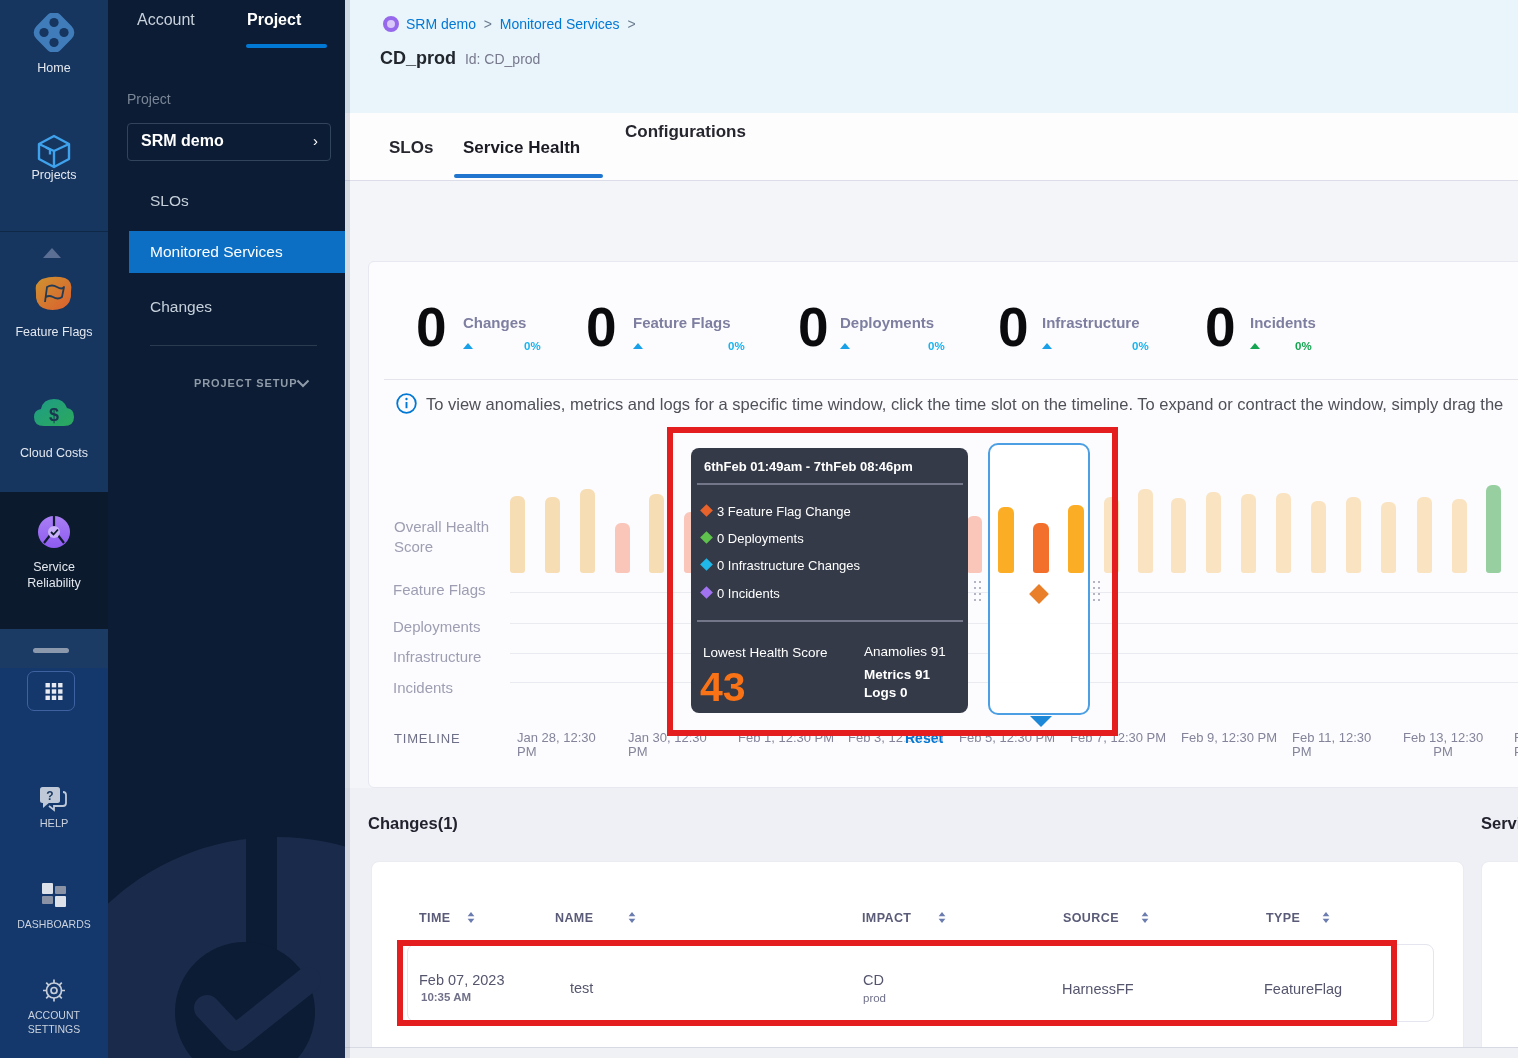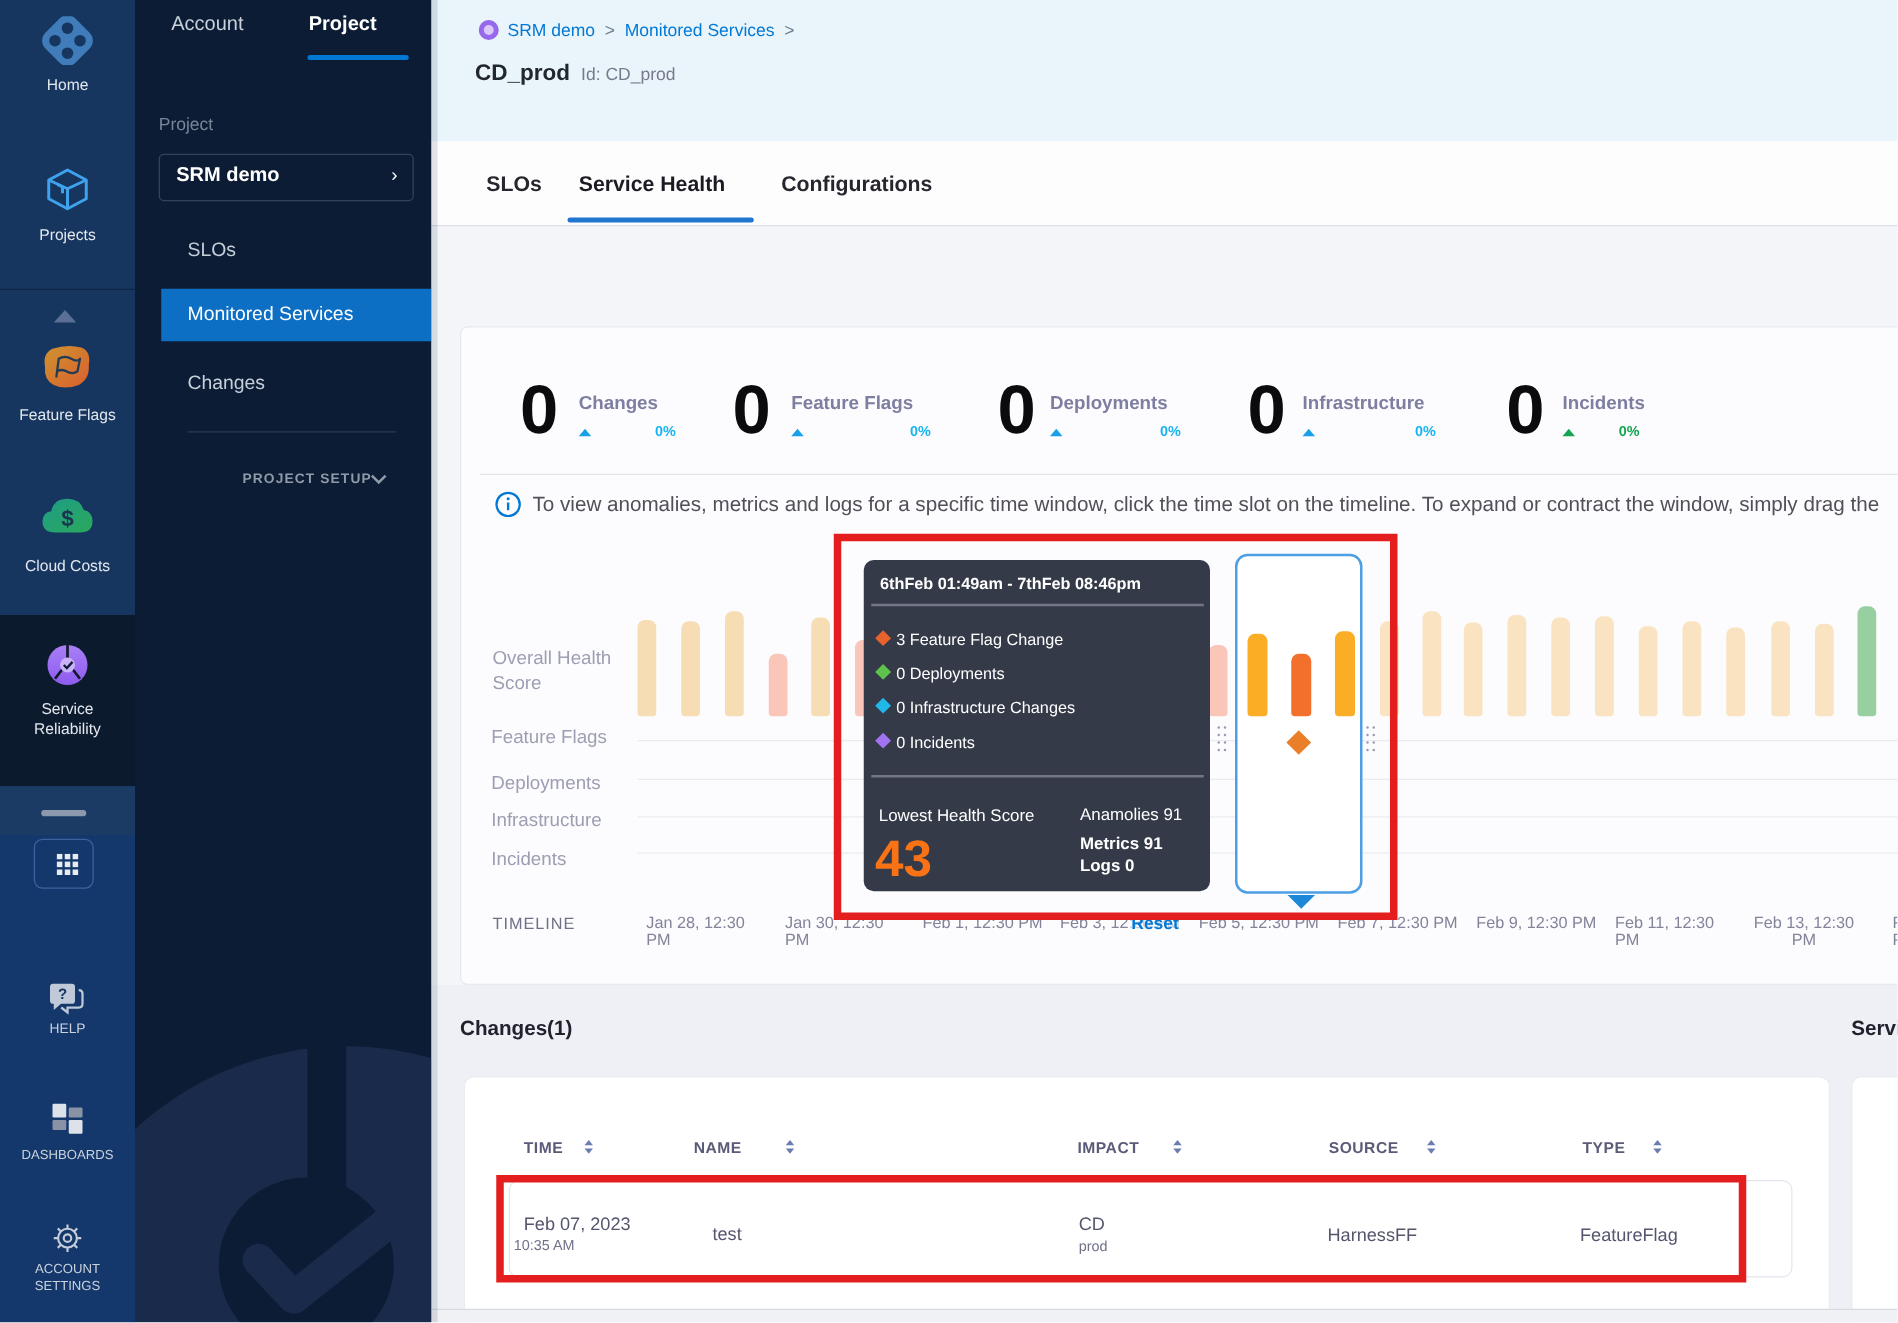--- a/index.html
+++ b/index.html
@@ -69,21 +69,21 @@
     <div class="mheader"></div>
     <div class="edge"></div>
     <div class="mtabs"></div>
 
     <div class="abs" style="left:38px; top:16px; width:16px; height:16px; border-radius:50%; border:4.5px solid #9668EC; background:#D9C8F9;"></div>
     <div class="abs bc" style="left:61px; top:16px;">SRM demo&nbsp; <span style="color:#6B7C8F">&gt;</span> &nbsp;Monitored Services&nbsp; <span style="color:#6B7C8F">&gt;</span></div>
     <div class="abs" style="left:35px; top:48px; font-size:18px; font-weight:bold; color:#22272D;">CD_prod <span style="font-size:14px; font-weight:normal; color:#77798C;">&nbsp;Id: CD_prod</span></div>
 
     <div class="tabtxt" style="left:44px; top:138px; font-weight:bold;">SLOs</div>
     <div class="tabtxt" style="left:118px; top:138px; font-weight:bold; color:#1B1B24;">Service Health</div>
-    <div class="tabtxt" style="left:280px; top:138px; font-weight:bold;">Configurations</div>
+    <div class="tabtxt" style="left:280px; top:122px; font-weight:bold;">Configurations</div>
     <div class="abs" style="left:109px; top:174px; width:149px; height:4px; background:#2076CE; border-radius:2px;"></div>
 
 
     <div class="panel"></div>
 
     <div class="statzero" style="left:71px;">0</div>
     <div class="statlabel" style="left:118px;">Changes</div>
     <div class="stattri" style="left:118px;"></div>
     <div class="statpct" style="left:179px;">0%</div>
 
@@ -232,21 +232,21 @@
         <path d="M4.5 0 L8.5 5 L0.5 5 Z" fill="#6B7CB0"></path>
         <path d="M4.5 13 L8.5 8 L0.5 8 Z" fill="#6B7CB0"></path>
       </svg>
     <svg class="abs sorti" style="left:977px; top:912px;" width="8" height="11" viewBox="0 0 9 13">
         <path d="M4.5 0 L8.5 5 L0.5 5 Z" fill="#6B7CB0"></path>
         <path d="M4.5 13 L8.5 8 L0.5 8 Z" fill="#6B7CB0"></path>
       </svg>
 
     <div class="abs" style="left:62px; top:944px; width:1027px; height:78px; background:#fff; border:1px solid #E4E5EE; border-radius:8px;"></div>
     <div class="trow" style="left:74px; top:972px;">Feb 07, 2023</div>
-    <div class="trow" style="left:66px; top:991px; font-size:11.5px; color:#707189;">10:35 AM</div>
+    <div class="trow" style="left:76px; top:991px; font-size:11.5px; color:#707189;font-weight:bold;">10:35 AM</div>
     <div class="trow" style="left:225px; top:980px;">test</div>
     <div class="trow" style="left:518px; top:972px;">CD</div>
     <div class="trow" style="left:518px; top:992px; font-size:11.5px; color:#707189;">prod</div>
     <div class="trow" style="left:717px; top:981px;">HarnessFF</div>
     <div class="trow" style="left:919px; top:981px;">FeatureFlag</div>
     <div class="abs" style="left:0px; top:1047px; width:1173px; height:1px; background:#D8DAE3;"></div>
     <div class="abs" style="left:0px; top:1048px; width:1173px; height:10px; background:#F0F1F5;"></div>
   </div>
 
   <div class="rail">
@@ -265,21 +265,21 @@
     <div class="rlabel" style="top:61px;">Home</div>
 
     <svg class="ricon" style="top:133px;" width="108" height="37" viewBox="0 0 108 37">
       <g stroke="#3FA2EC" stroke-width="2.4" fill="none" stroke-linejoin="round">
         <path d="M54 3 L69 11 L69 26 L54 34 L39 26 L39 11 Z"></path>
         <path d="M39 11 L54 18 L69 11"></path>
         <path d="M54 18 L54 34"></path>
         <path d="M46 14.5 L50 16.5 L50 21.5"></path>
       </g>
     </svg>
-    <div class="rlabel" style="top:181px;">Projects</div>
+    <div class="rlabel" style="top:168px;">Projects</div>
 
     <div class="abs" style="left:43px; top:248px; width:0; height:0; border-left:9px solid transparent; border-right:9px solid transparent; border-bottom:10px solid #5A6F93;"></div>
 
     <svg class="ricon" style="top:275px;" width="108" height="37" viewBox="0 0 108 37">
       <defs>
           <linearGradient id="ffg" x1="0" y1="0" x2="1" y2="1">
             <stop offset="0" stop-color="#CE9330"></stop>
             <stop offset="1" stop-color="#DB5F2E"></stop>
           </linearGradient>
         </defs>

